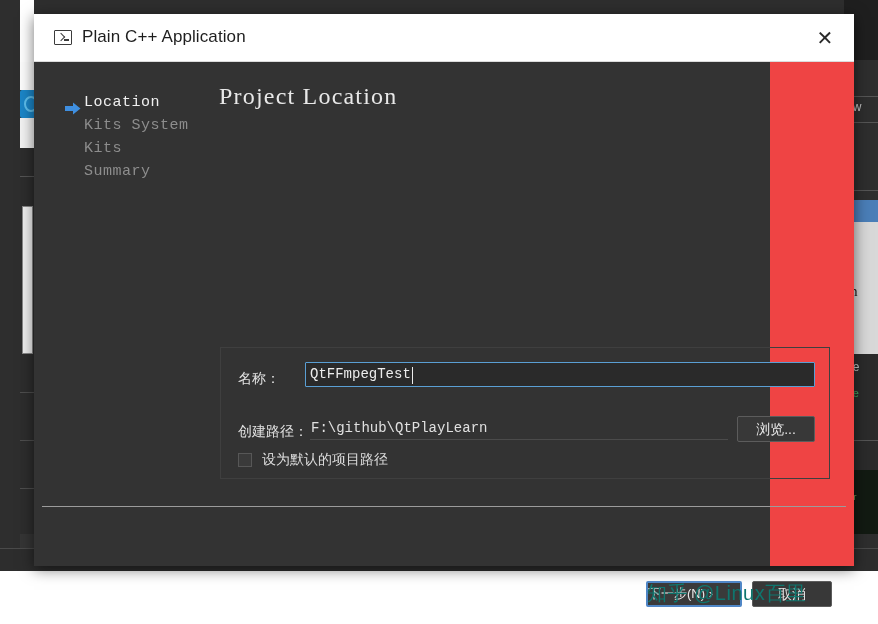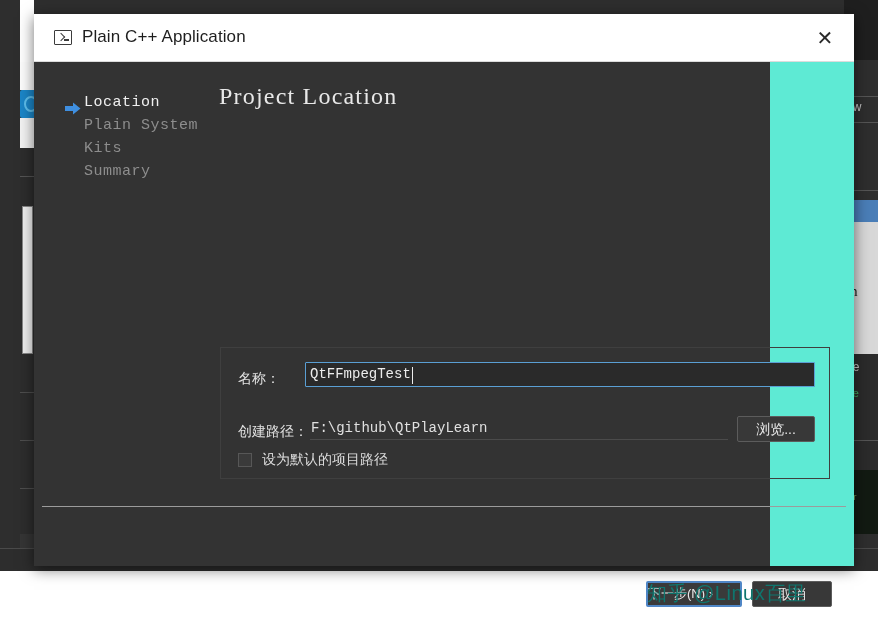--- a/index.html
+++ b/index.html
@@ -191,21 +191,21 @@
     top: 550px;
     width: 1px; height: 14px;
     background: #707070;
   }
 
   
   #dialog {
     position: absolute;
     left: 34px; top: 14px;
     width: 820px; height: 552px;
-    background: #5eead4;
+    background: #ef4444;
     box-shadow: 0 3px 14px rgba(0,0,0,0.55);
   }
 
   #titlebar {
     position: absolute;
     left: 0; top: 0;
     width: 820px; height: 48px;
     background: #ffffff;
     border-bottom: 1px solid #dcdcdc;
     box-sizing: border-box;
@@ -532,21 +532,21 @@
 
   <div id="dialog-body">
 
     <div id="sidebar">
       <div id="side-arrow">
         <svg width="16" height="13" viewBox="0 0 16 13" xmlns="http://www.w3.org/2000/svg">
           <path d="M0 4 H8 V0.5 L15.5 6.5 L8 12.5 V9 H0 Z" fill="#3f8fe0"></path>
         </svg>
       </div>
       <div class="side-item active" style="top:32px">Location</div>
-      <div class="side-item inactive" style="top:55px">Plain System</div>
+      <div class="side-item inactive" style="top:55px">Kits System</div>
       <div class="side-item inactive" style="top:78px">Kits</div>
       <div class="side-item inactive" style="top:101px">Summary</div>
     </div>
 
     <div id="main-pane">
       <div id="page-title">Project Location</div>
 
       <div id="form-panel">
 
         <div id="name-label">名称：</div>

